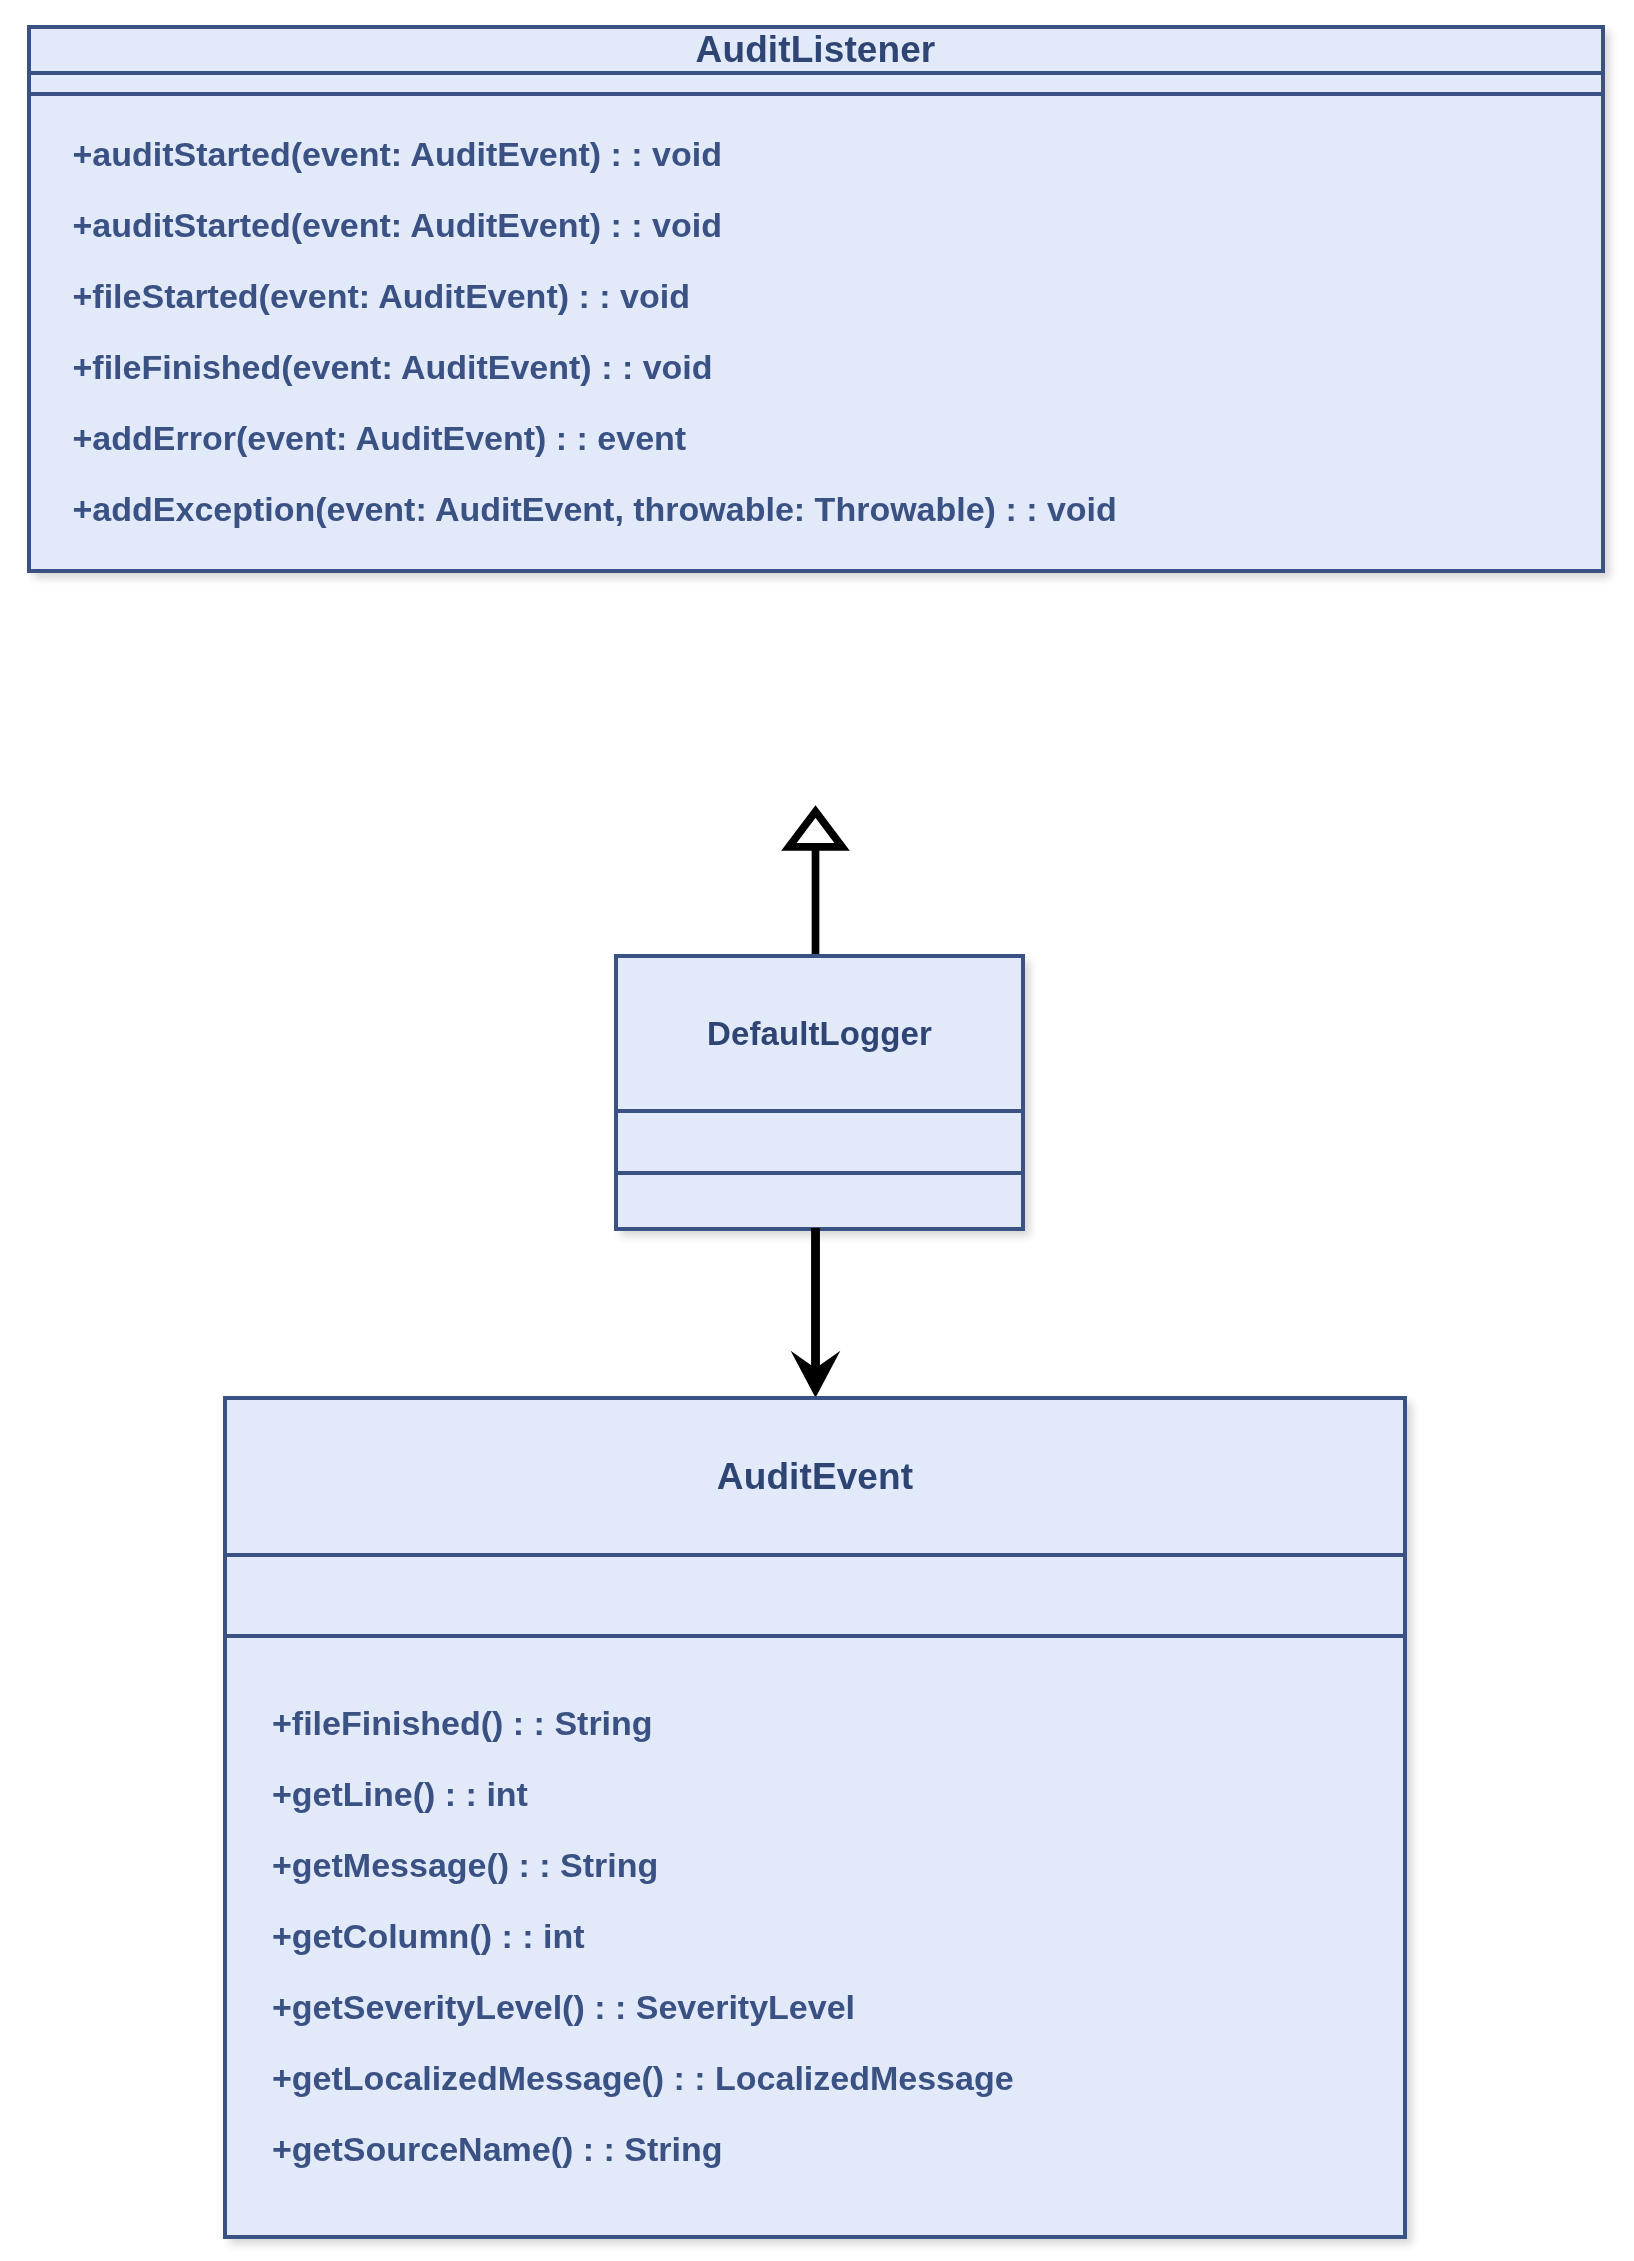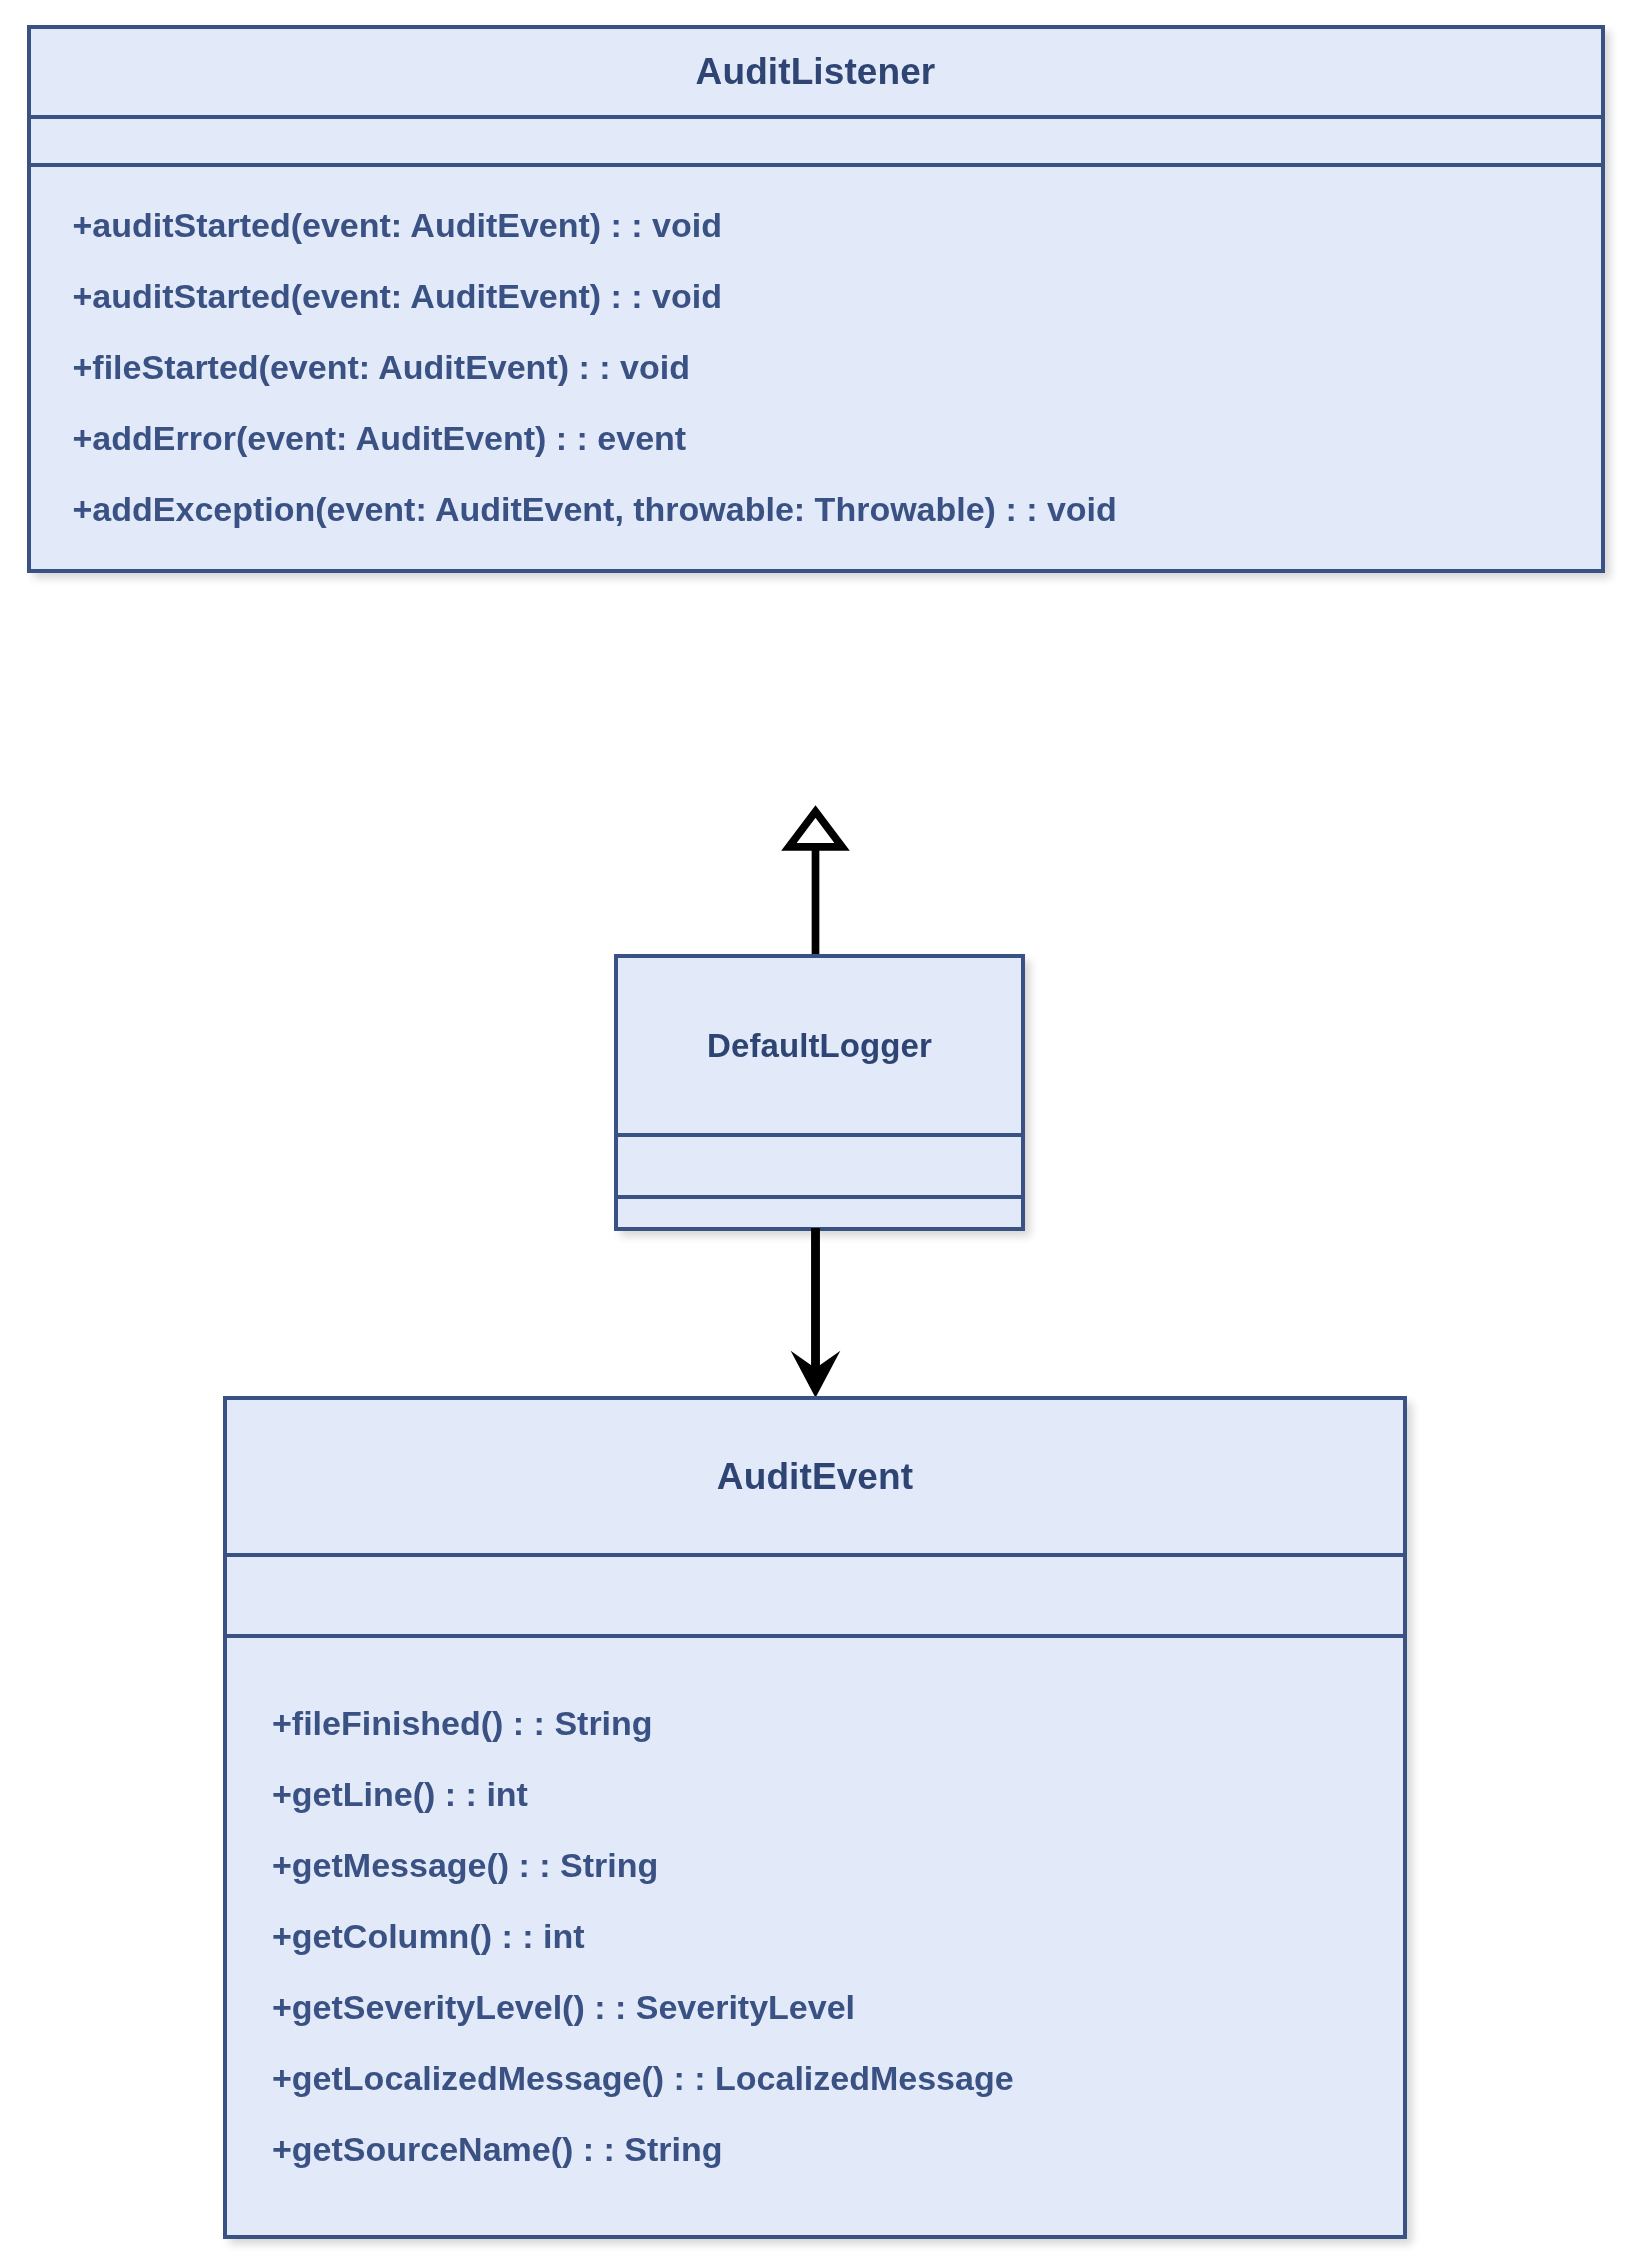--- a/index.html
+++ b/index.html
@@ -87,21 +87,21 @@
     line-height: 71px;
   }
 
   #box-default-logger {
     left: 614px;
     top: 954px;
     width: 411px;
     height: 277px;
   }
   #box-default-logger .class-title {
-    height: 175px;
+    height: 151px;
     font-size: 33px;
   }
   #box-default-logger .attrs {
     height: 62px;
   }
   #box-default-logger .members {
     flex: 1;
   }
 
   #box-audit-event {
@@ -153,20 +153,21 @@
 
 <div id="canvas">
 
   <div class="uml-class" id="box-audit-listener">
     <div class="compartment class-title">AuditListener</div>
     <div class="compartment attrs"></div>
     <div class="compartment members">
       <div class="member">+auditStarted(event: AuditEvent) : : void</div>
       <div class="member">+auditStarted(event: AuditEvent) : : void</div>
       <div class="member">+fileStarted(event: AuditEvent) : : void</div>
+      <div class="member">+fileFinished(event: AuditEvent) : : void</div>
       <div class="member">+addError(event: AuditEvent) : : event</div>
       <div class="member">+addException(event: AuditEvent, throwable: Throwable) : : void</div>
     </div>
   </div>
 
   <div class="connector" id="connector-generalization">
     <svg viewBox="0 0 120 262" preserveAspectRatio="none">
       <line x1="60" y1="78" x2="60" y2="262" stroke="#000000" stroke-width="13"></line>
       <polygon points="60,18 105,78 15,78" fill="#ffffff" stroke="#000000" stroke-width="13" stroke-linejoin="miter"></polygon>
     </svg>

